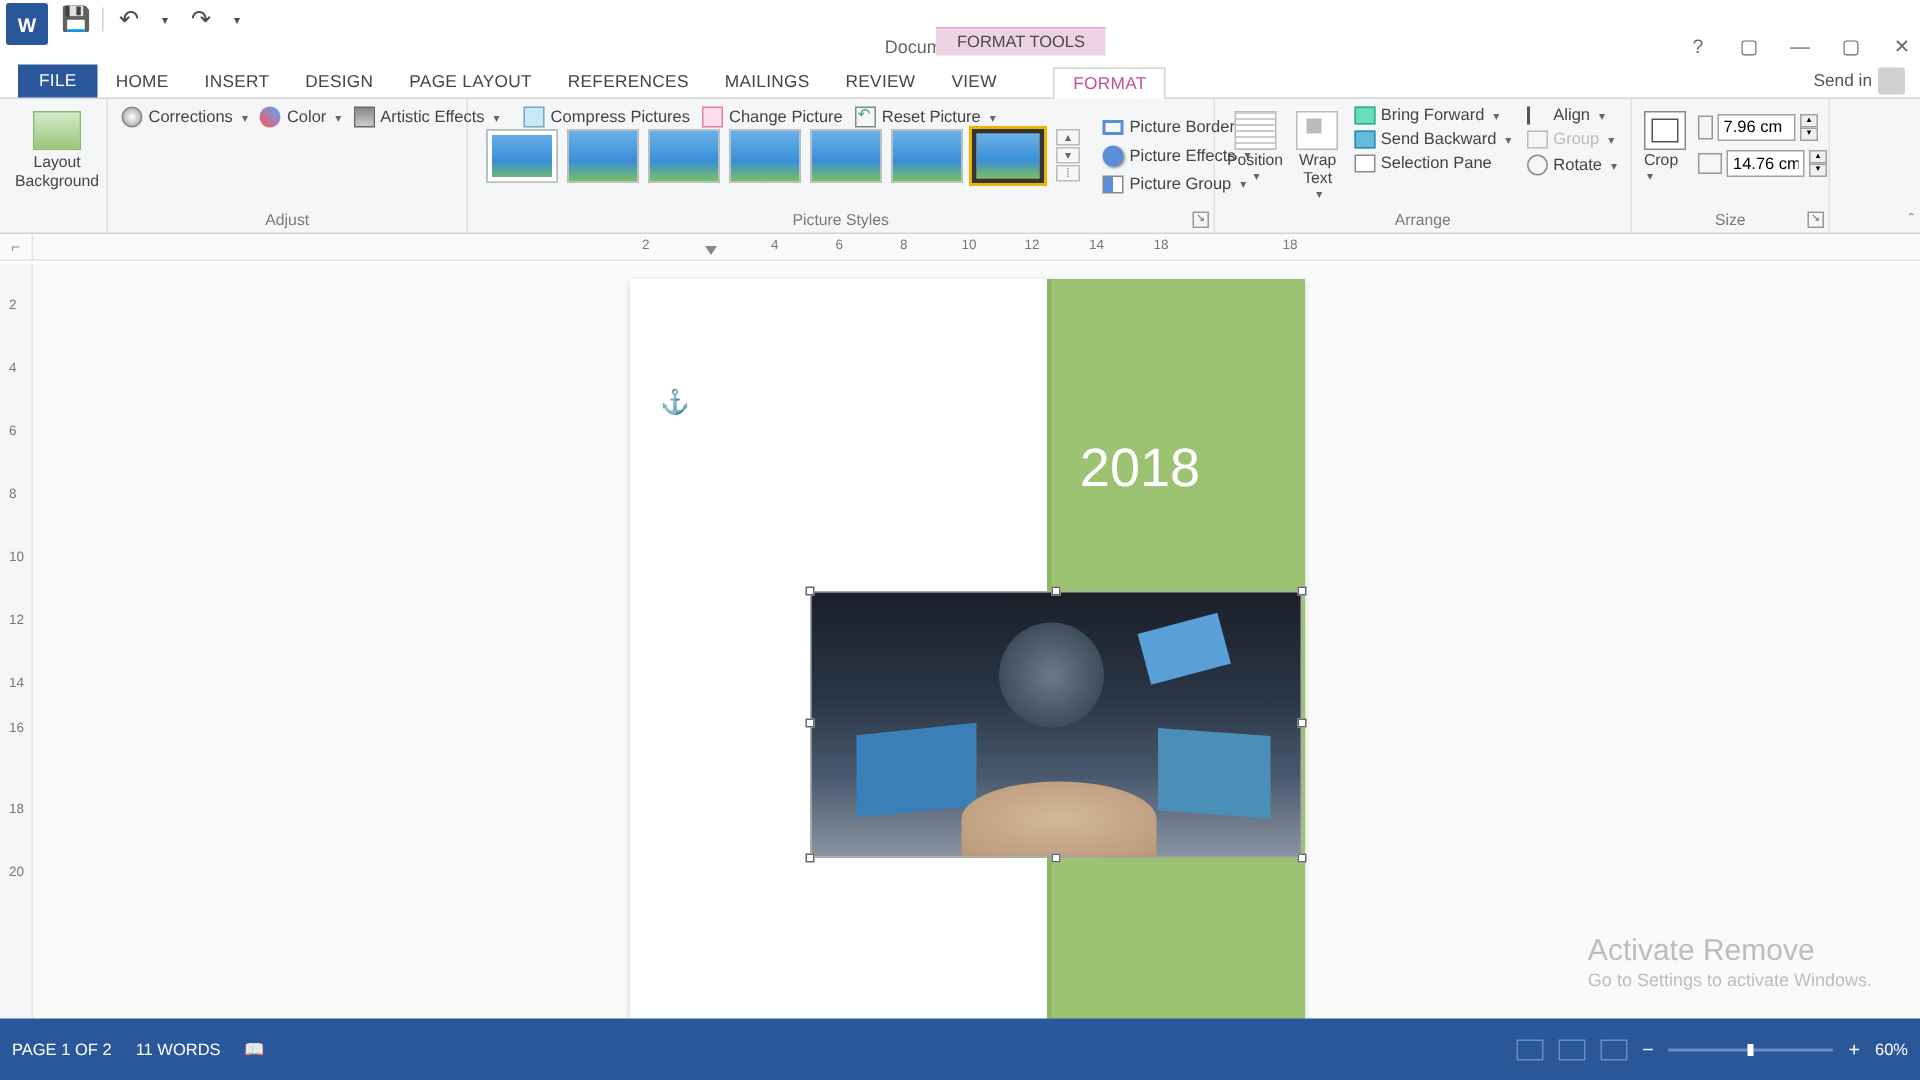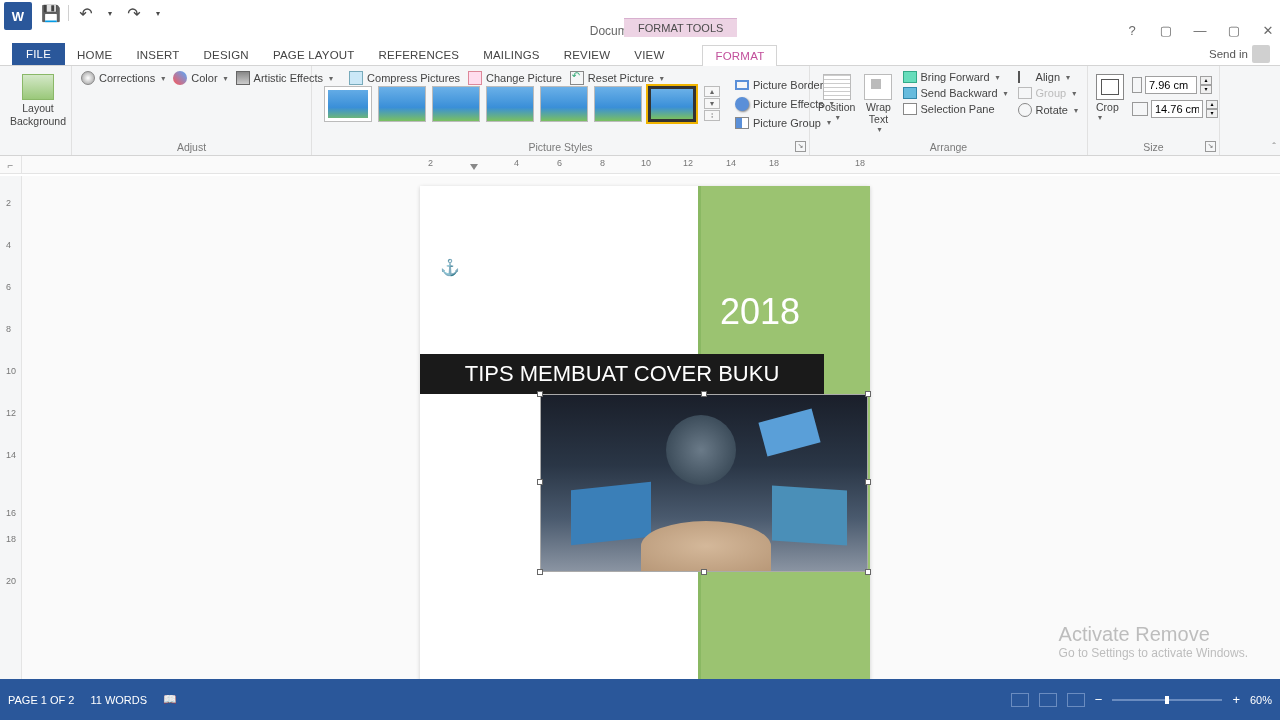--- a/index.html
+++ b/index.html
@@ -360,32 +360,29 @@
 
 <div class="doc-area">
   <div class="v-ruler">
     <span class="vtick" style="top:22px;">2</span>
     <span class="vtick" style="top:64px;">4</span>
     <span class="vtick" style="top:106px;">6</span>
     <span class="vtick" style="top:148px;">8</span>
     <span class="vtick" style="top:190px;">10</span>
     <span class="vtick" style="top:232px;">12</span>
     <span class="vtick" style="top:274px;">14</span>
-    <span class="vtick" style="top:332px;">16</span>
+    <span class="vtick" style="top:304px;">16</span>
     <span class="vtick" style="top:358px;">18</span>
     <span class="vtick" style="top:400px;">20</span>
   </div>
   <div class="canvas">
     <div class="page">
       <div class="green-band"></div>
       <div class="year">2018</div>
       <div class="anchor">⚓</div>
-      <div class="title-bar-black">
-          <span>TIPS MEMBUAT COVER BUKU</span>
-        </div>
       <div class="cover-img-wrap">
         <div class="cover-img">
           <div class="laptop"></div>
           <div class="globe"></div>
           <div class="phone"></div>
           <div class="tablet"></div>
           <div class="hand"></div>
         </div>
       </div>
       <div class="sel-handle sh-tl"></div>

